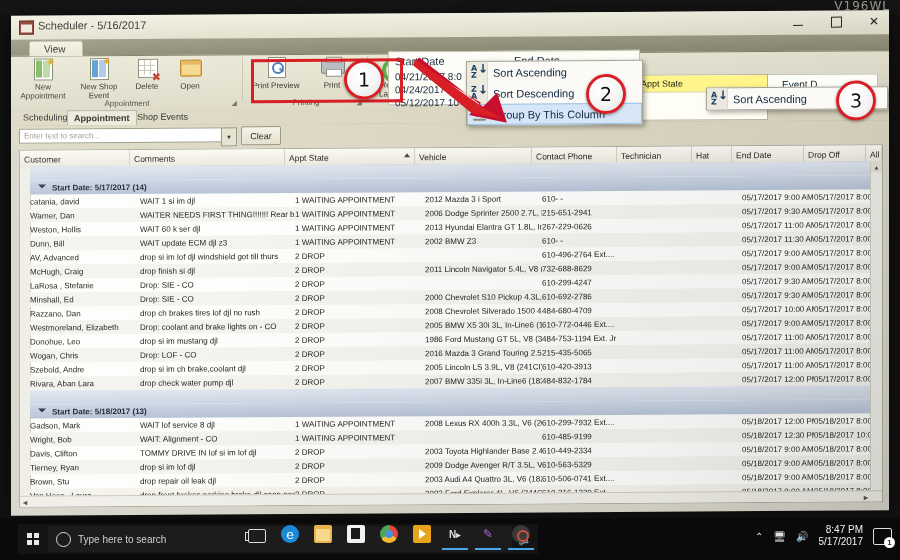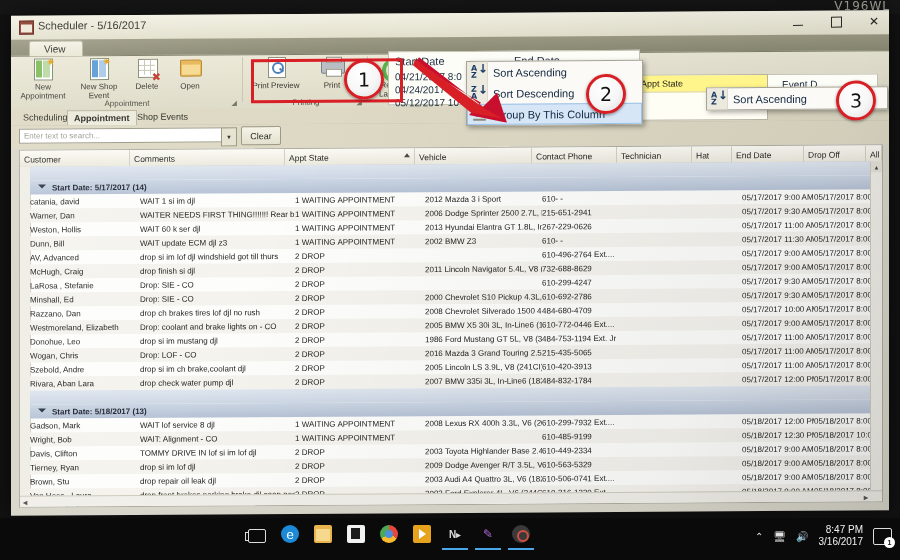--- a/index.html
+++ b/index.html
@@ -635,36 +635,46 @@
     <div class="callout" style="left:575px;top:62px;">2</div>
 
     <div class="callout" style="left:825px;top:70px;">3</div>
 
     <div class="glare"></div>
   </div>
   </div>
 </div>
 
 <div class="taskbar">
+  <div class="tb-inner">
+    <div class="winlogo">
+        <i></i>
+      </div>
+    <div class="tb-search">
+      <span class="circ"></span>
+      <span>Type here to search</span>
+    </div>
+    <div class="tb-mic">🔈</div>
+  </div>
   <div class="tb-icons">
     <div class="tbi task"></div>
     <div class="tbi edge">e</div>
     <div class="tbi exp"></div>
     <div class="tbi store"></div>
     <div class="tbi chrome"></div>
     <div class="tbi media"></div>
     <div class="tbi np active">N▸</div>
     <div class="tbi pur active">✎</div>
     <div class="tbi red active"></div>
   </div>
   <div class="tray">
     <span class="chev">⌃</span>
     <span>🖥</span>
     <span>🔊</span>
     <span class="clock">
       <span style="display:block">8:47 PM</span>
-      <span style="display:block">3/16/2017</span>
+      <span style="display:block">5/17/2017</span>
     </span>
     <span class="note">
         <b>1</b>
       </span>
   </div>
 </div>
 
 </body></html>

